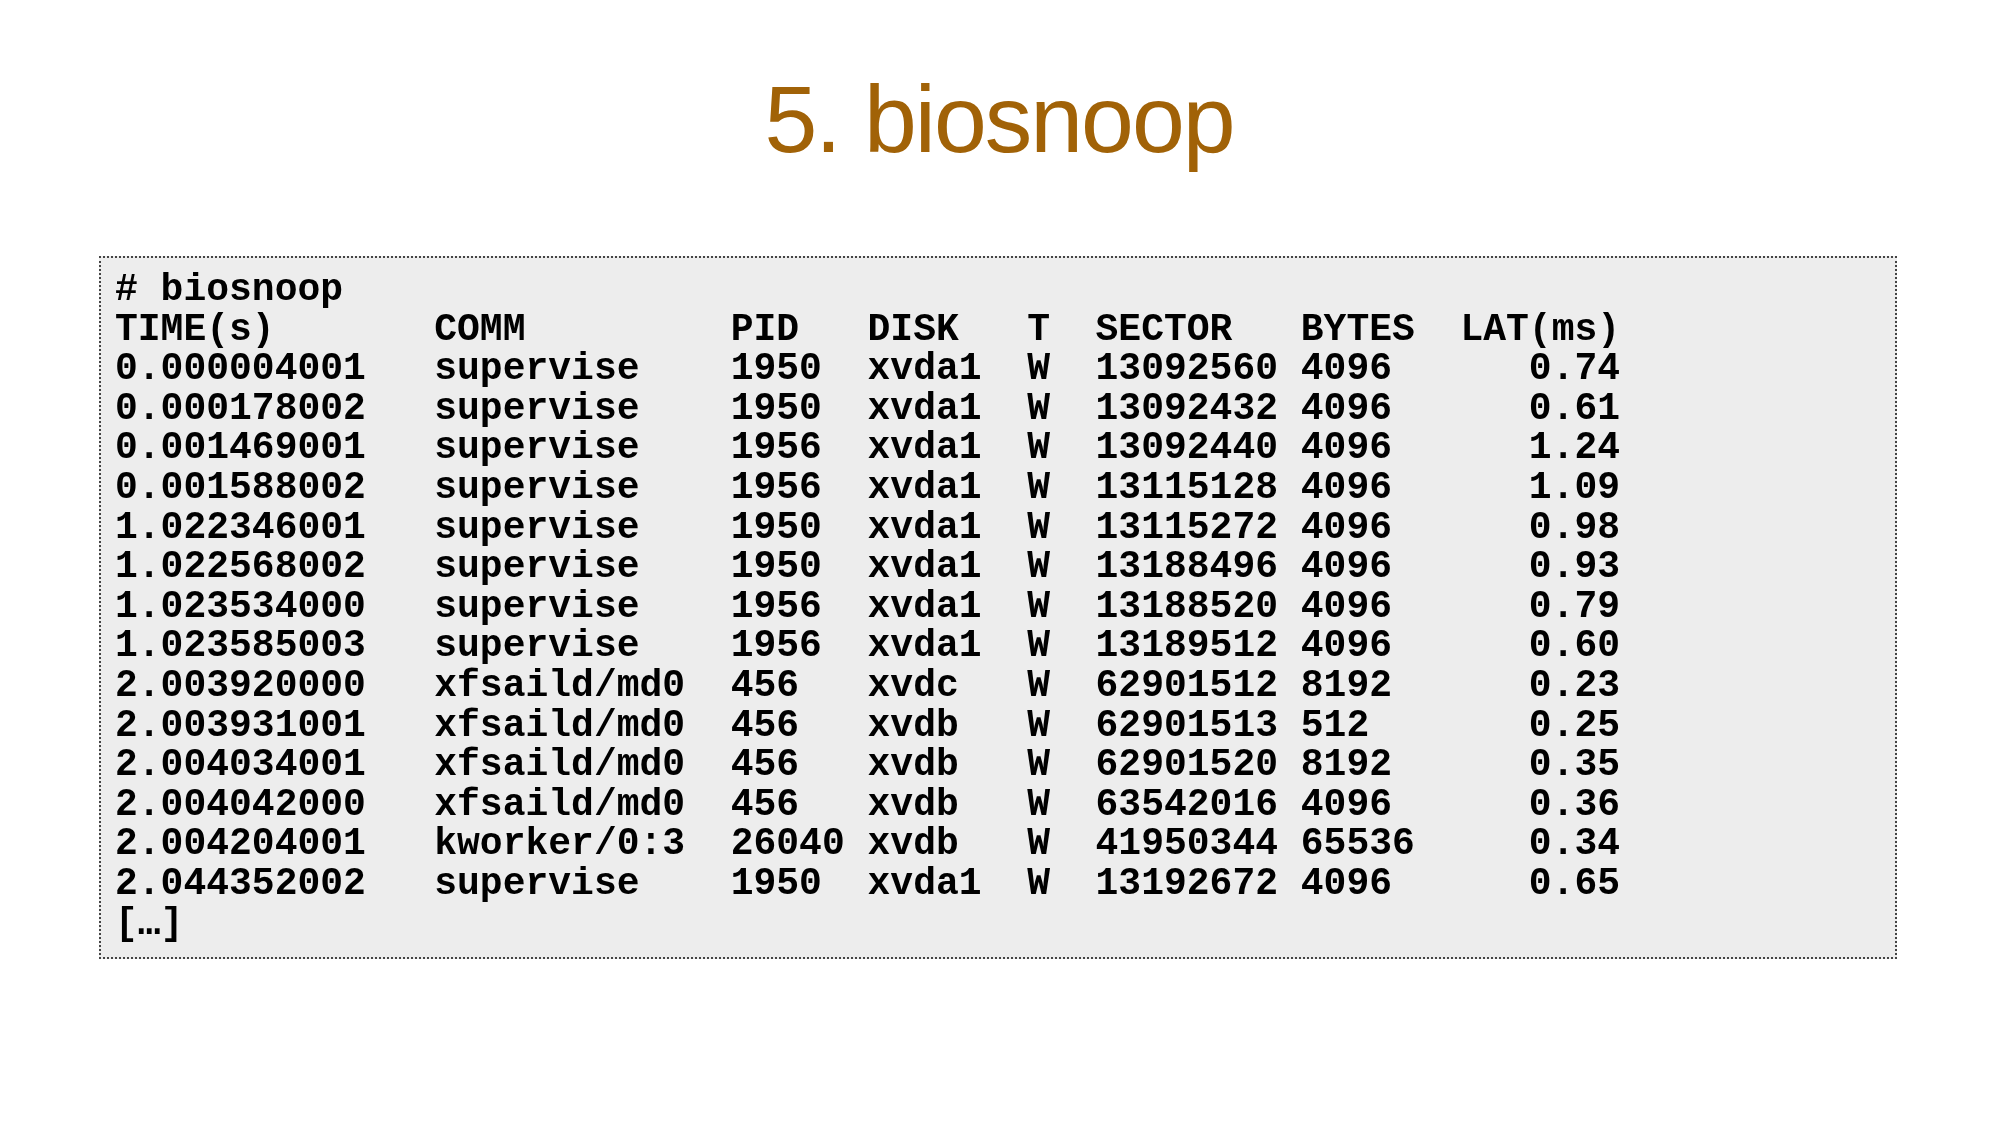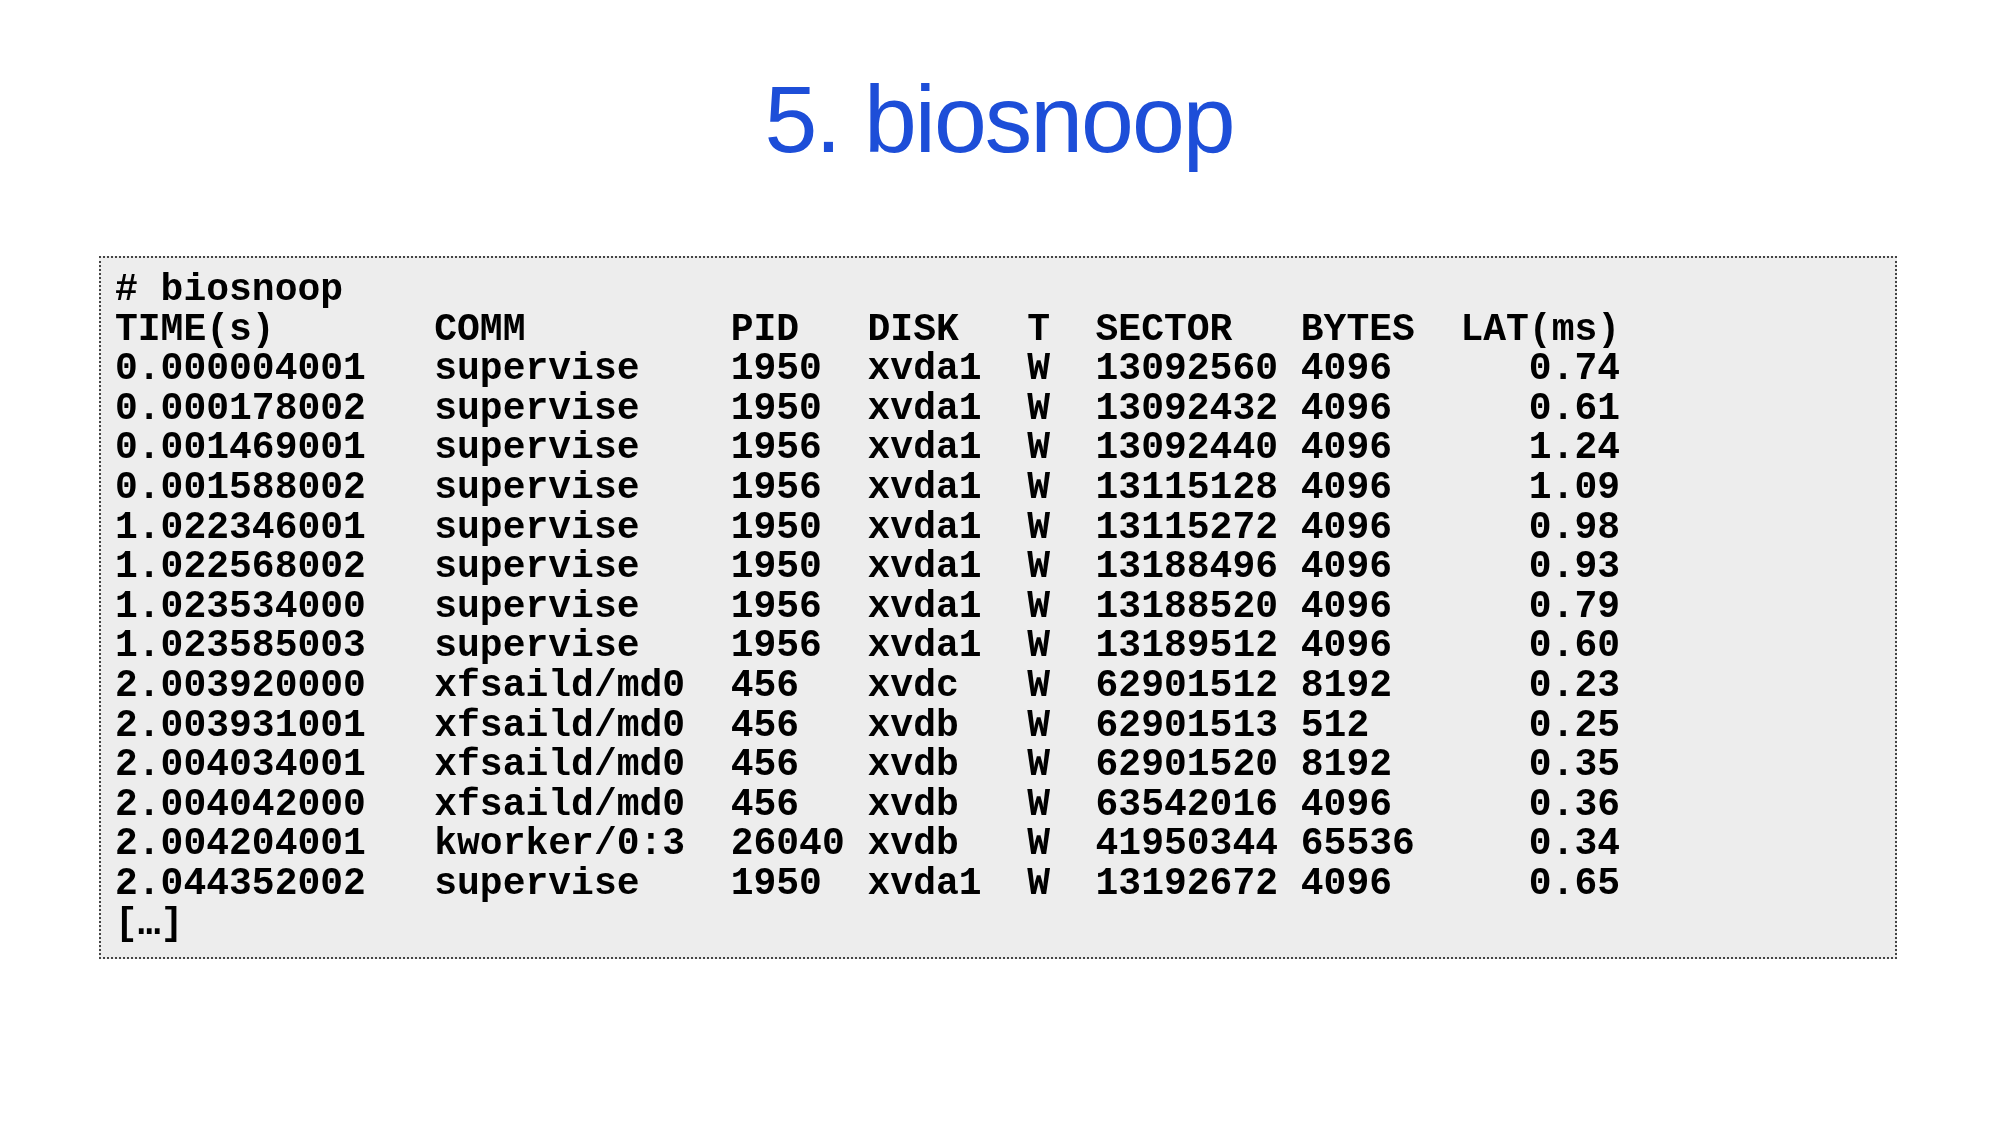--- a/index.html
+++ b/index.html
@@ -50,21 +50,21 @@
     font-size: 38px;
     line-height: 39.6px;
     color: #000000;
     white-space: pre;
   }
 </style>
 </head>
 <body style="background: rgb(255, 255, 255);">
 
 <div class="slide">
-  <h1 class="slide-title" style="color: #1d4ed8;">5. biosnoop</h1>
+  <h1 class="slide-title" style="color: #a16207;">5. biosnoop</h1>
 
   <div class="terminal-box" style="background: rgb(237, 237, 237); border-color: rgb(68, 68, 68);">
     <pre class="terminal-text" style="color: rgb(0, 0, 0);"># biosnoop
 TIME(s)       COMM         PID   DISK   T  SECTOR   BYTES  LAT(ms)
 0.000004001   supervise    1950  xvda1  W  13092560 4096      0.74
 0.000178002   supervise    1950  xvda1  W  13092432 4096      0.61
 0.001469001   supervise    1956  xvda1  W  13092440 4096      1.24
 0.001588002   supervise    1956  xvda1  W  13115128 4096      1.09
 1.022346001   supervise    1950  xvda1  W  13115272 4096      0.98
 1.022568002   supervise    1950  xvda1  W  13188496 4096      0.93

